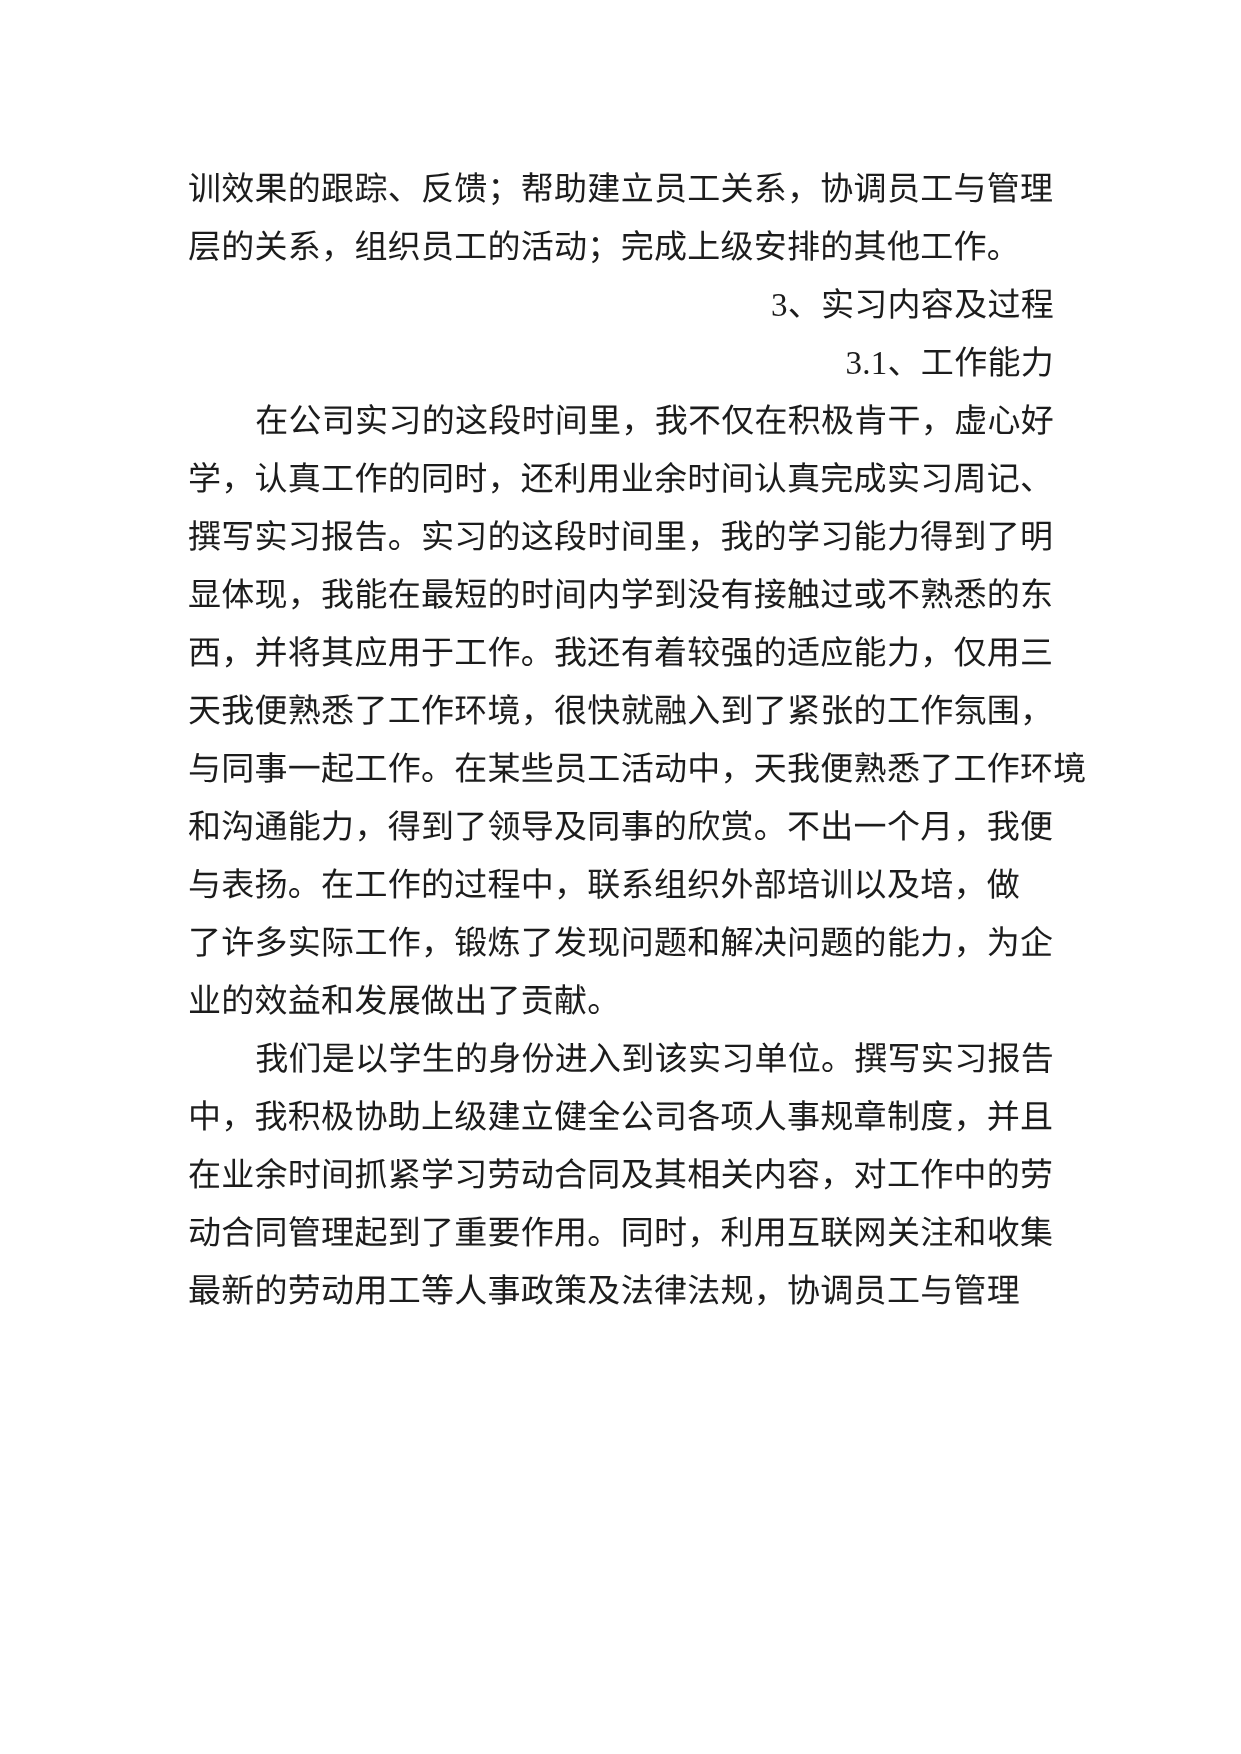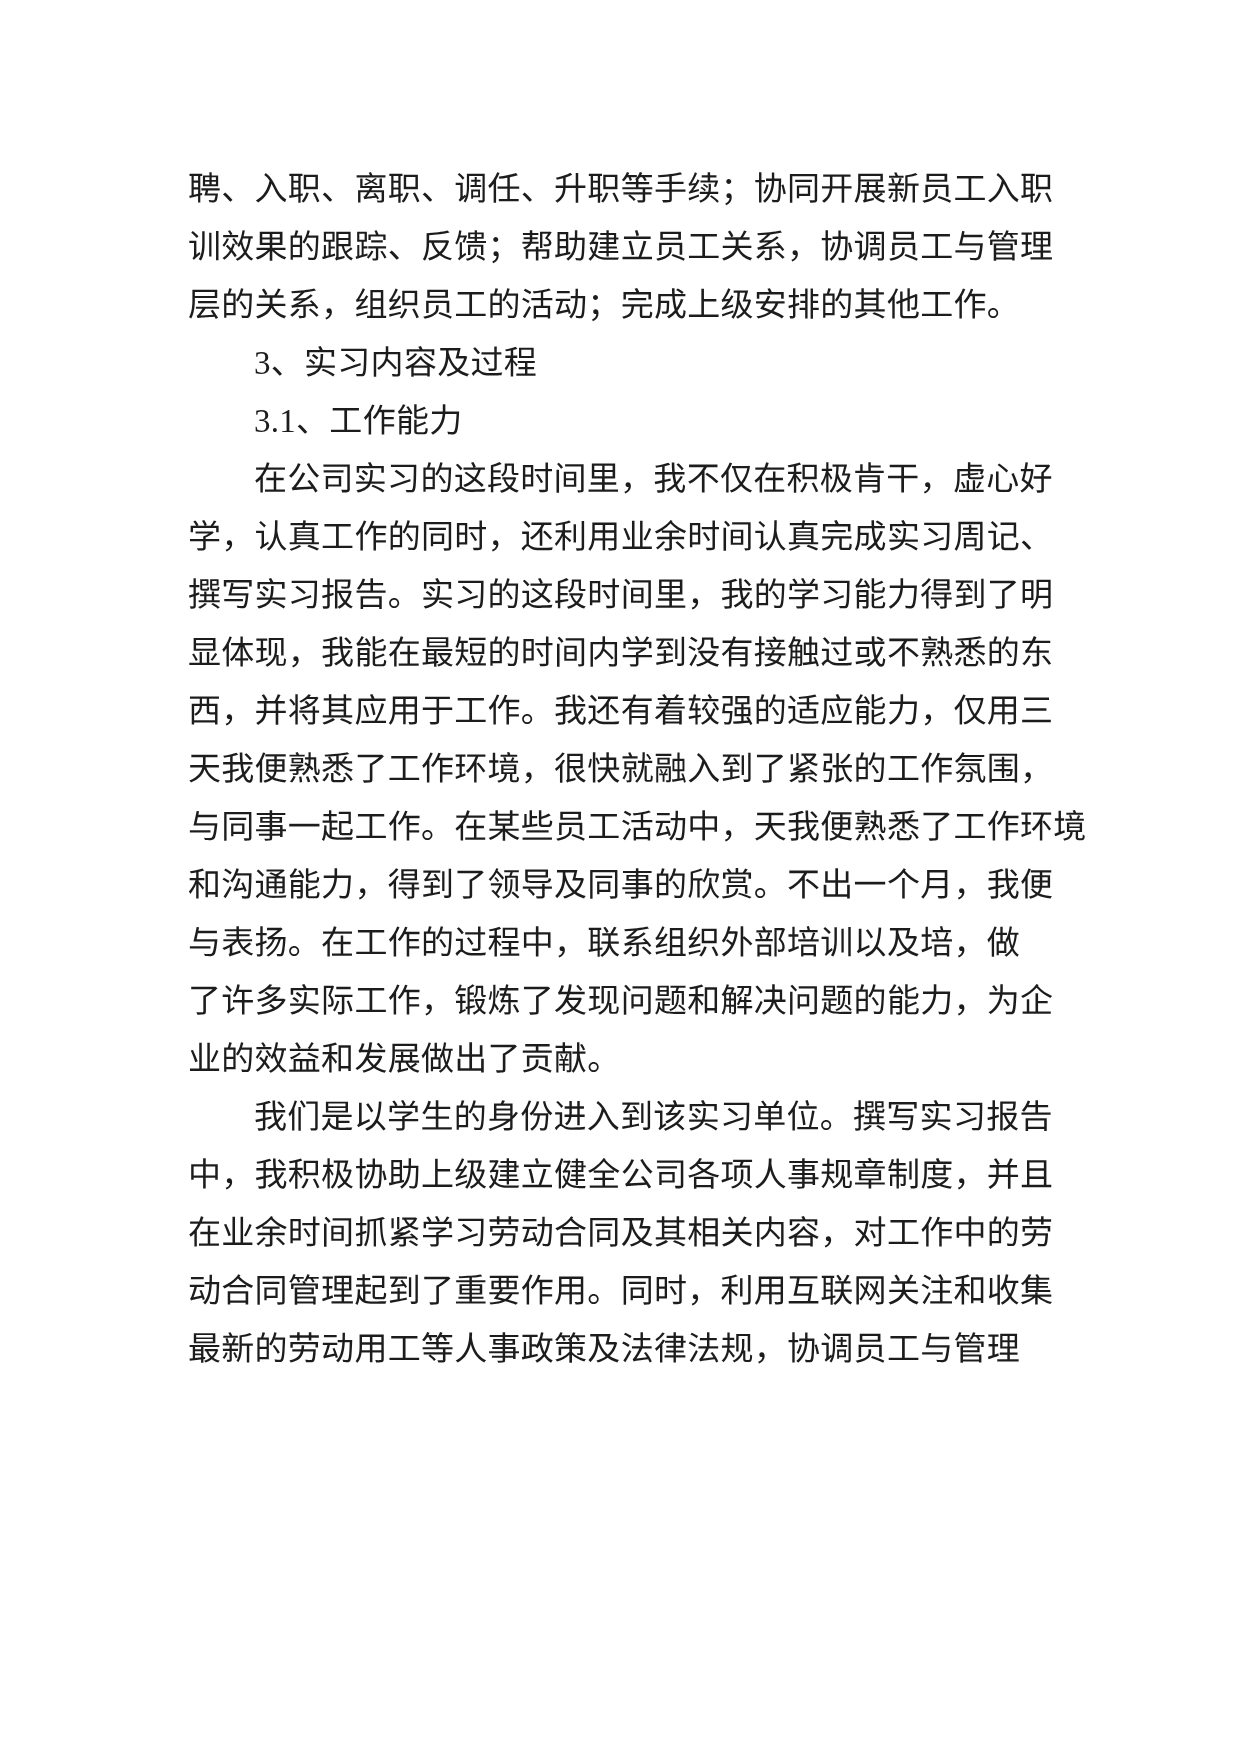--- a/index.html
+++ b/index.html
@@ -25,28 +25,28 @@
     font-size: 33px;
     line-height: 58px;
     letter-spacing: 0.28px;
     color: #1c1c1c;
     font-weight: normal;
     white-space: nowrap;
     text-rendering: optimizeLegibility;
   }
   .indent {
     text-indent: 66px;
+    text-align: right;
   }
 </style>
 </head>
 <body>
 
 <div class="page">
   <div class="content">
-    <div class="line">聘、入职、离职、调任、升职等手续；协同开展新员工入职</div>
     <div class="line">训效果的跟踪、反馈；帮助建立员工关系，协调员工与管理</div>
     <div class="line">层的关系，组织员工的活动；完成上级安排的其他工作。</div>
     <div class="line indent">3、实习内容及过程</div>
     <div class="line indent">3.1、工作能力</div>
     <div class="line indent">在公司实习的这段时间里，我不仅在积极肯干，虚心好</div>
     <div class="line">学，认真工作的同时，还利用业余时间认真完成实习周记、</div>
     <div class="line">撰写实习报告。实习的这段时间里，我的学习能力得到了明</div>
     <div class="line">显体现，我能在最短的时间内学到没有接触过或不熟悉的东</div>
     <div class="line">西，并将其应用于工作。我还有着较强的适应能力，仅用三</div>
     <div class="line">天我便熟悉了工作环境，很快就融入到了紧张的工作氛围，</div>

